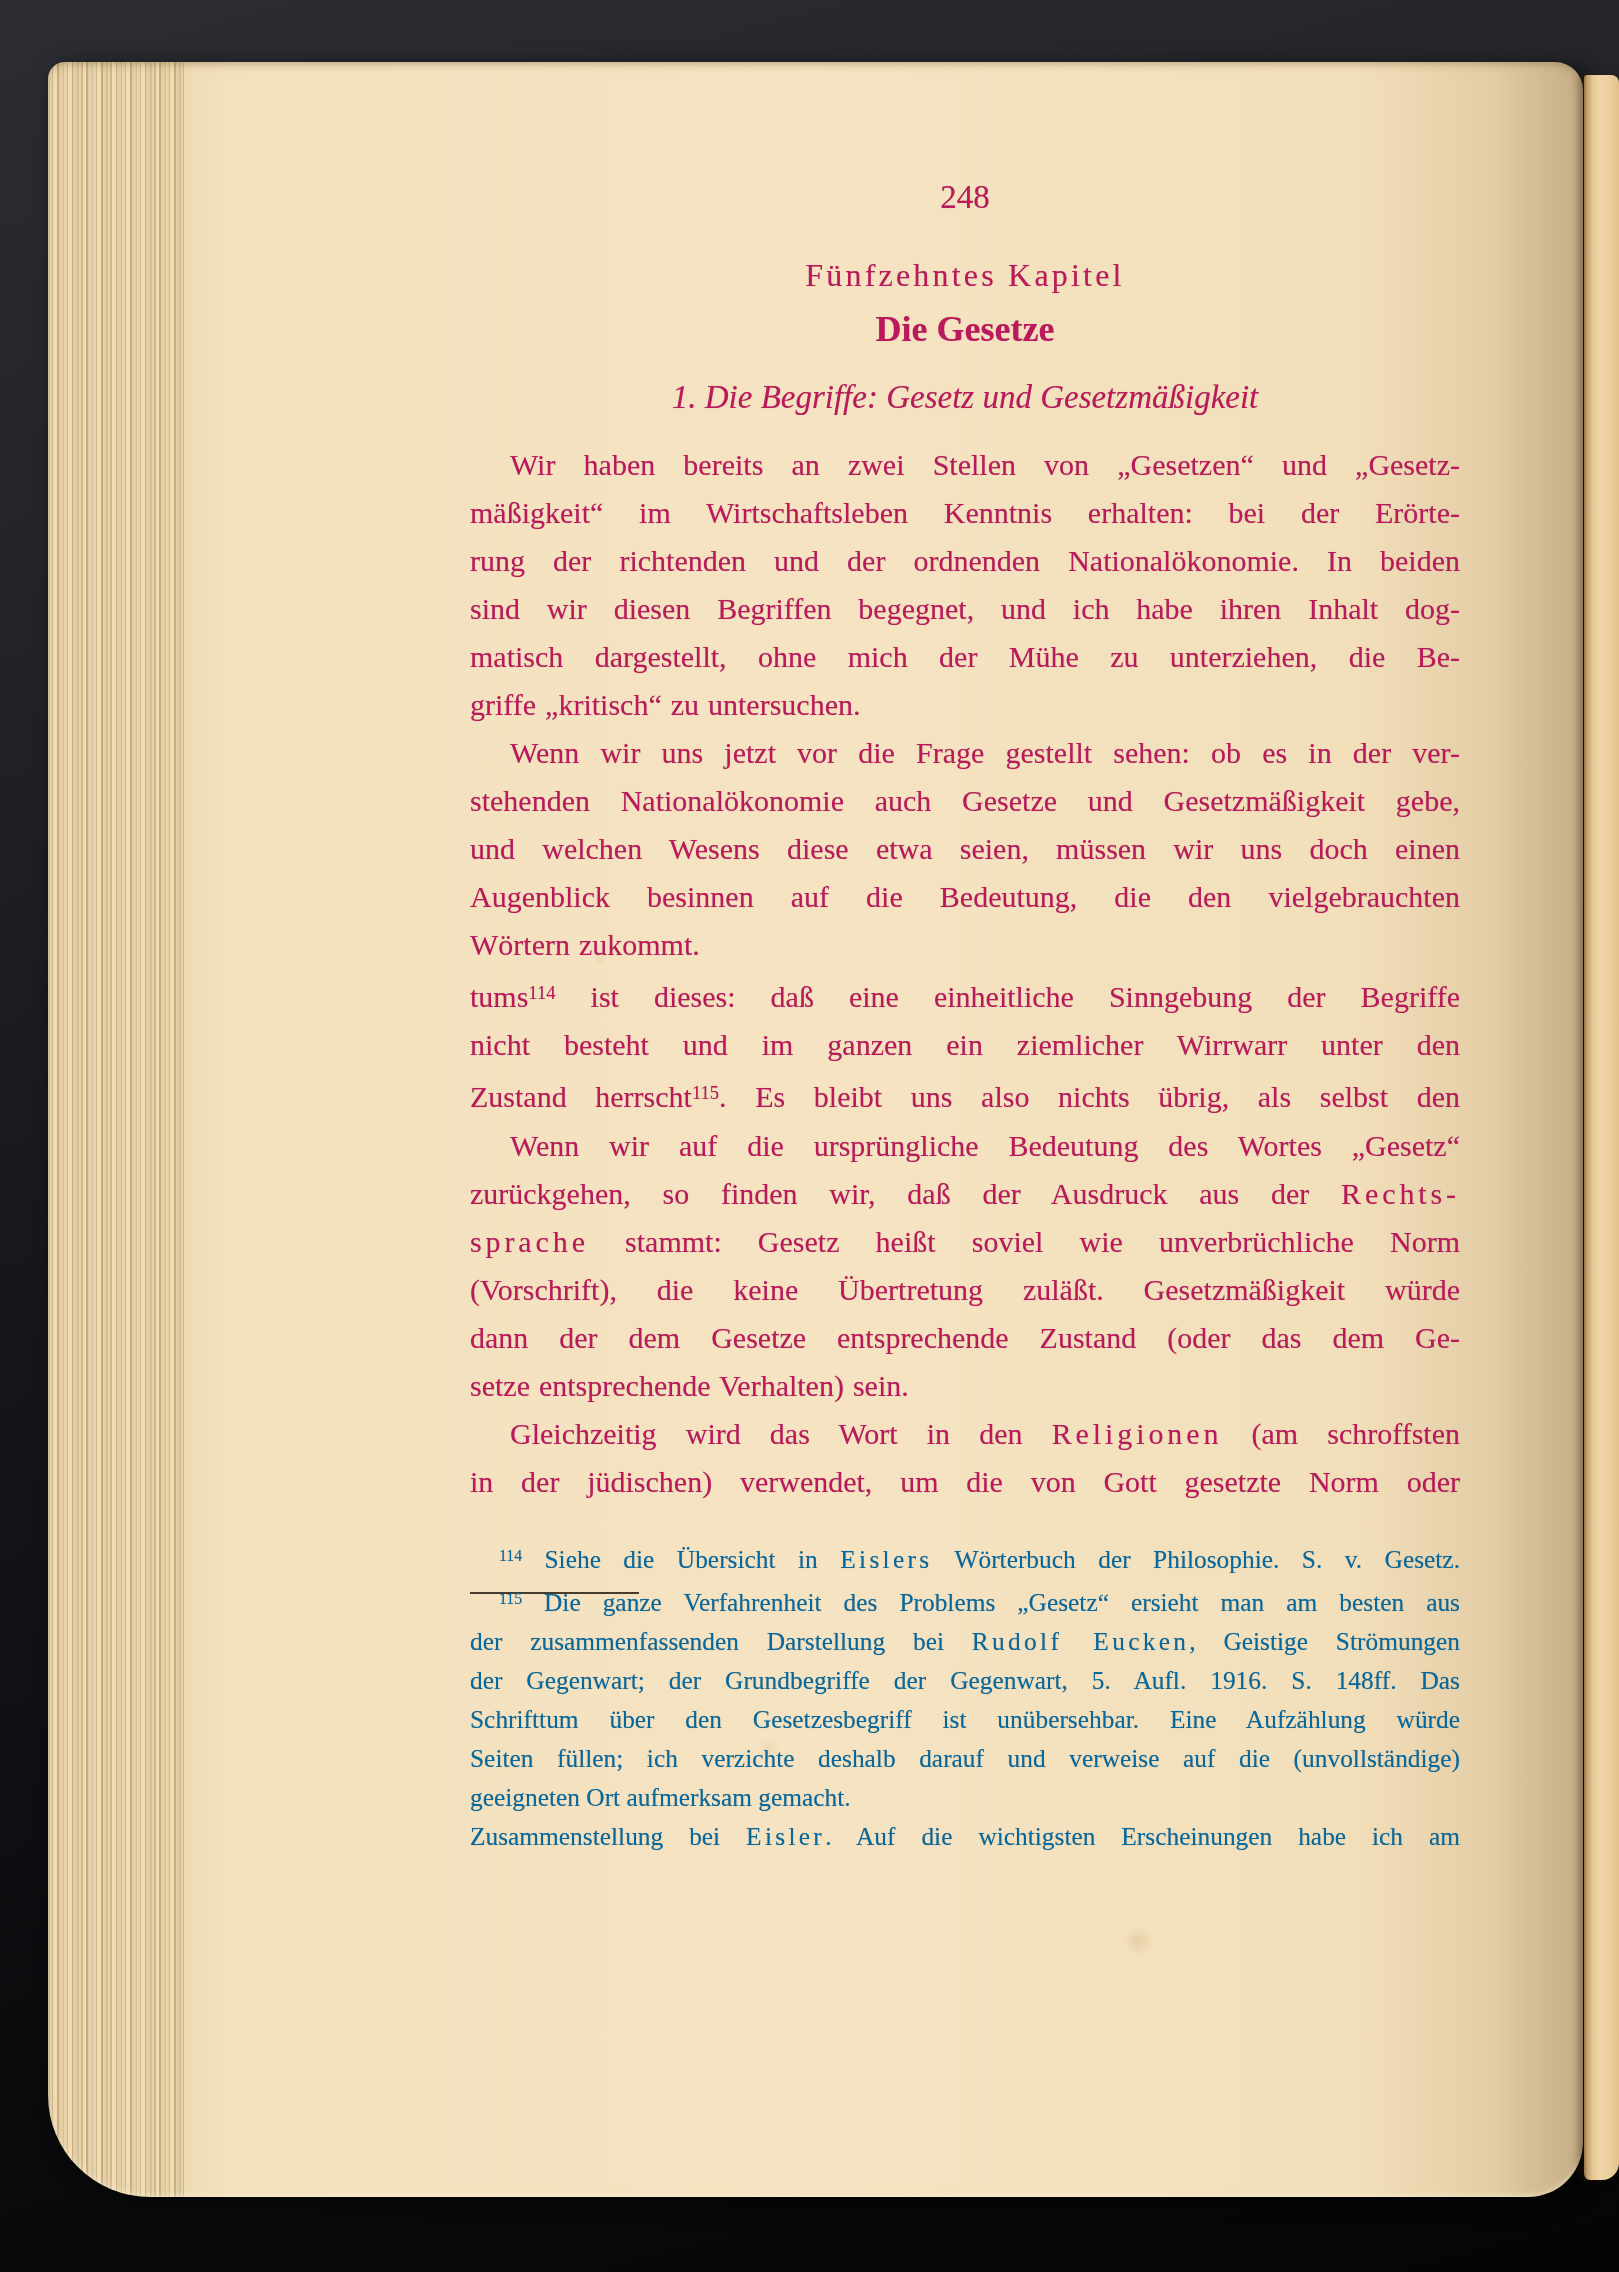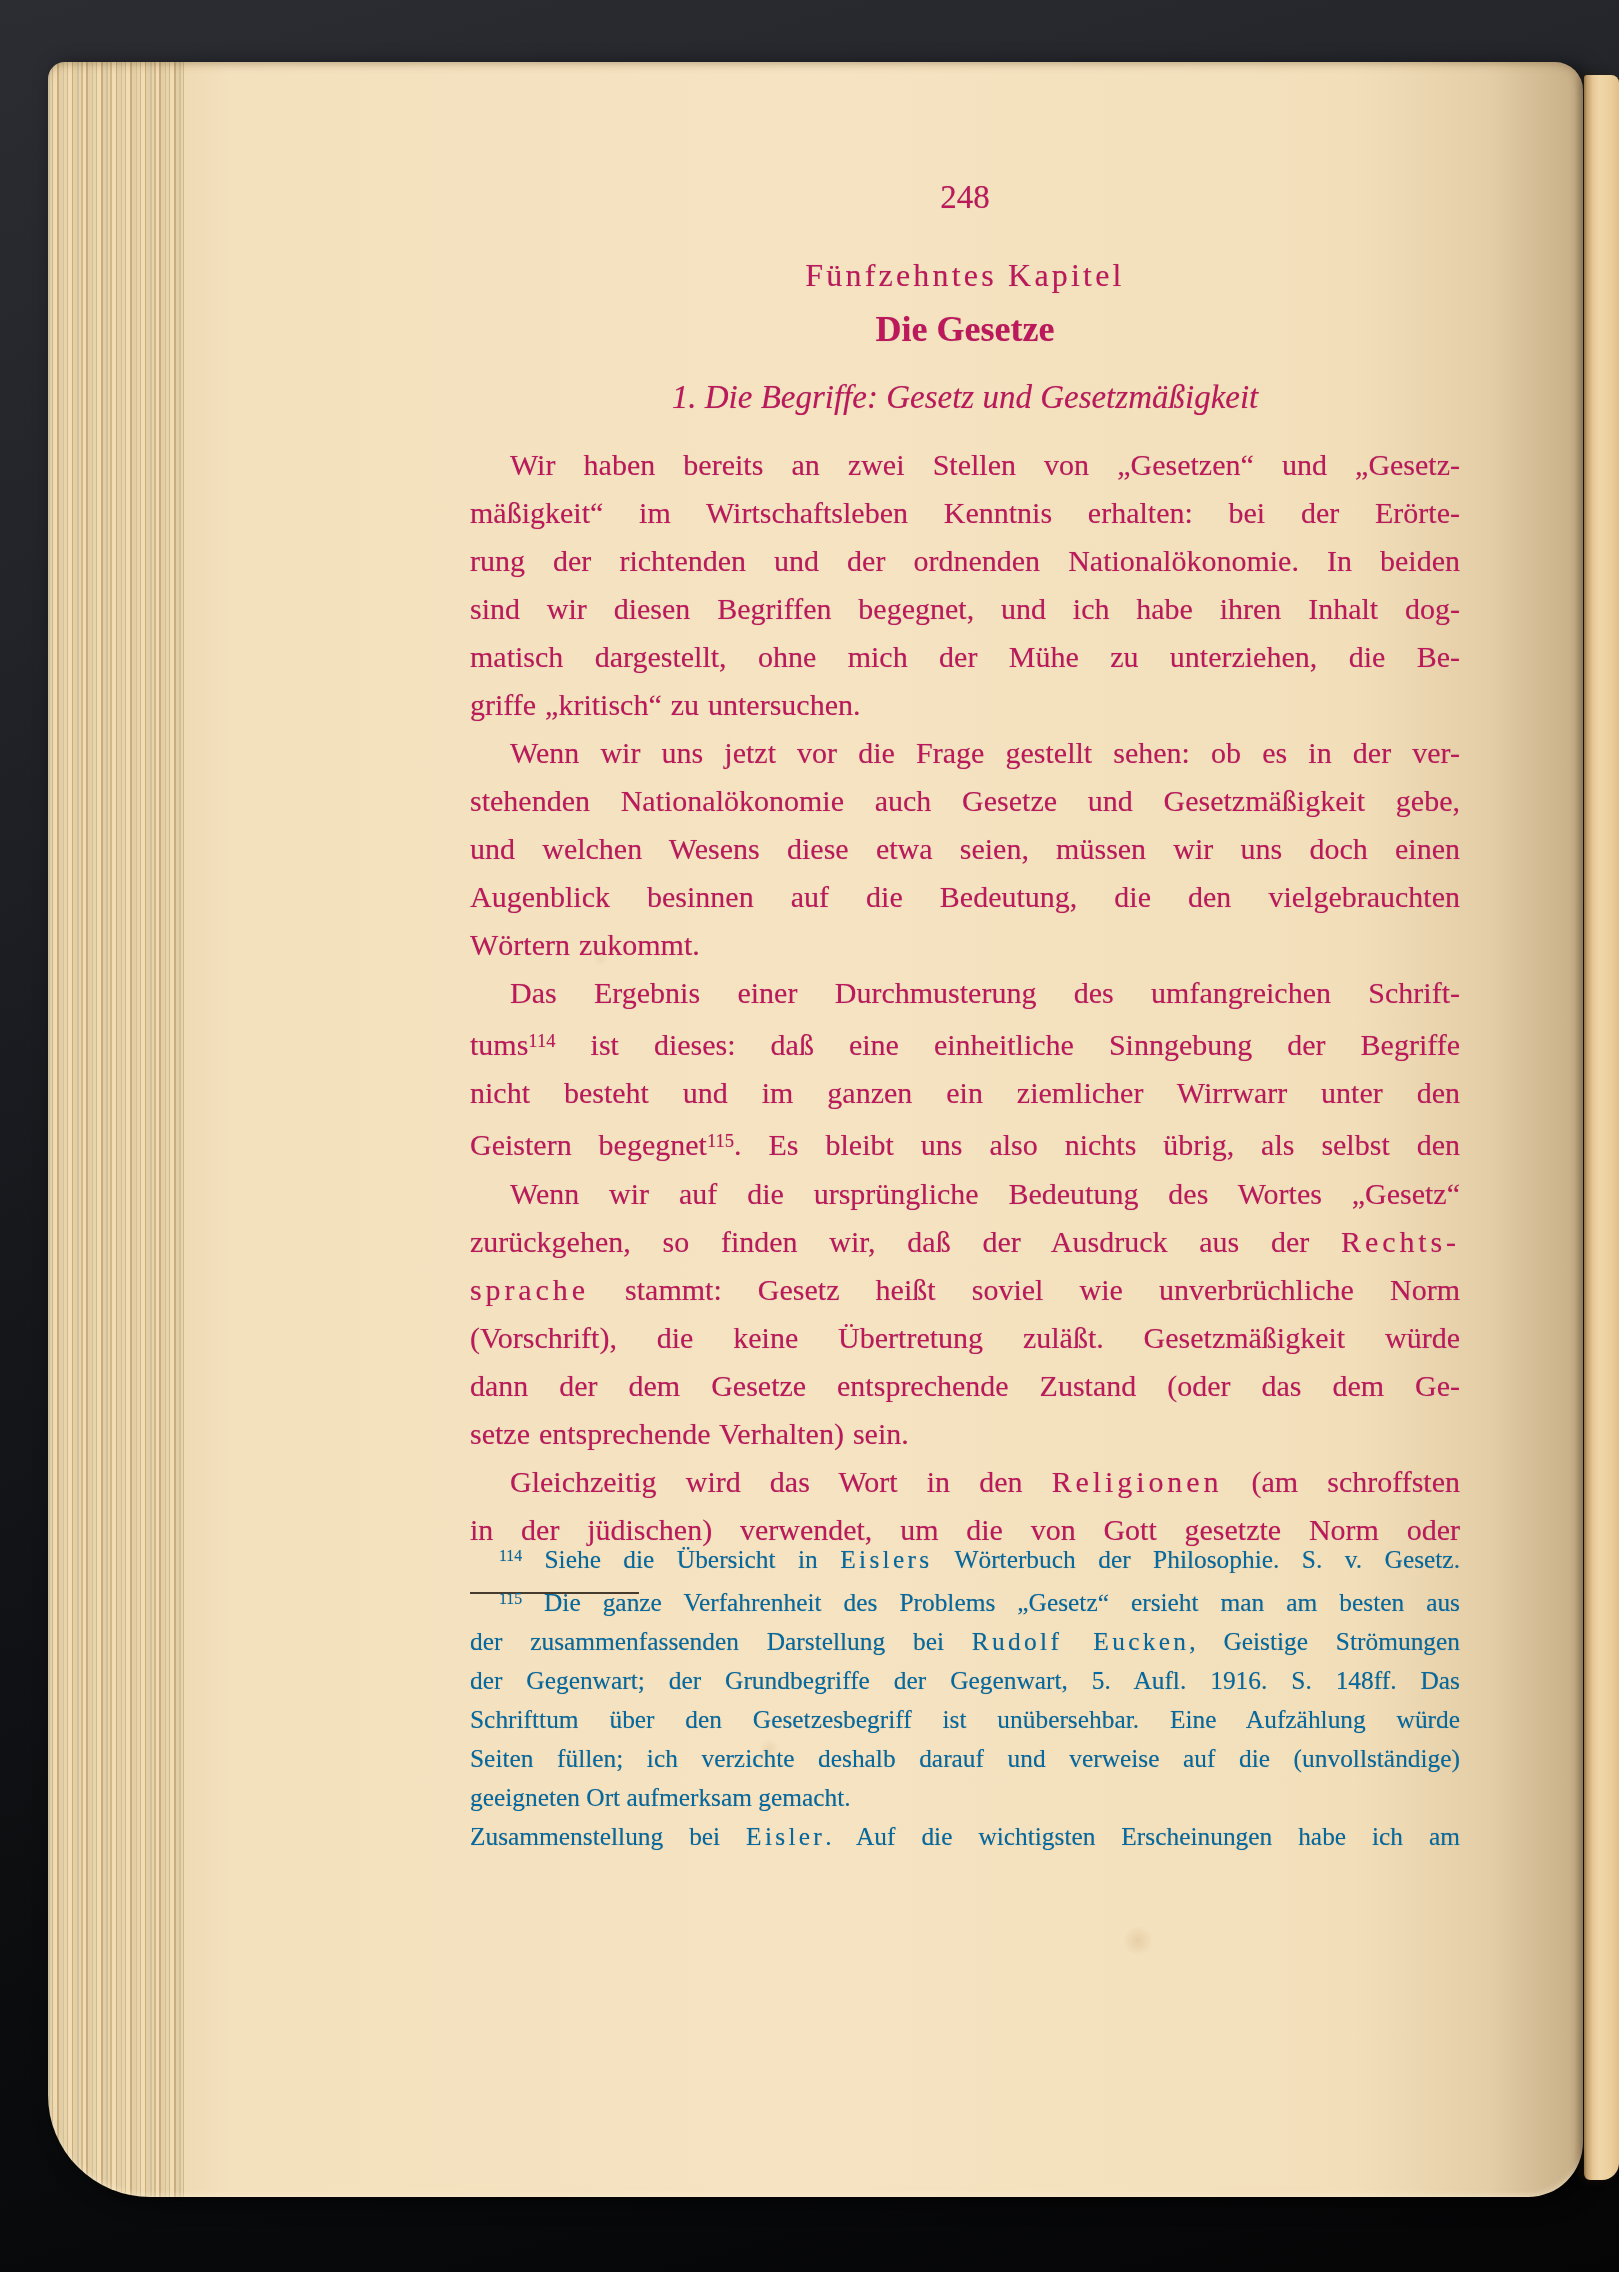--- a/index.html
+++ b/index.html
@@ -106,24 +106,23 @@
       <div class="line last"><span>griffe „kritisch“ zu untersuchen.</span></div>
     </div>
     <div>
       <div class="line first"><span>Wenn wir uns jetzt vor die Frage gestellt sehen: ob es in der ver-</span></div>
       <div class="line"><span>stehenden Nationalökonomie auch Gesetze und Gesetzmäßigkeit gebe,</span></div>
       <div class="line"><span>und welchen Wesens diese etwa seien, müssen wir uns doch einen</span></div>
       <div class="line"><span>Augenblick besinnen auf die Bedeutung, die den vielgebrauchten</span></div>
       <div class="line last"><span>Wörtern zukommt.</span></div>
     </div>
     <div>
-      <div class="line first"><span>Das Ergebnis einer Durchmusterung des umfangreichen Schrift-</span></div>
       <div class="line"><span>tums</span><span class="sup">114</span><span> ist dieses: daß eine einheitliche Sinngebung der Begriffe</span></div>
       <div class="line"><span>nicht besteht und im ganzen ein ziemlicher Wirrwarr unter den</span></div>
-      <div class="line"><span>Geistern begegnet</span><span class="sup">115</span><span>. Es bleibt uns also nichts übrig, als selbst den</span></div>
+      <div class="line"><span>Zustand herrscht</span><span class="sup">115</span><span>. Es bleibt uns also nichts übrig, als selbst den</span></div>
     </div>
     <div>
       <div class="line first"><span>Wenn wir auf die ursprüngliche Bedeutung des Wortes „Gesetz“</span></div>
       <div class="line"><span>zurückgehen, so finden wir, daß der Ausdruck aus der </span><span class="spaced">Rechts-</span></div>
       <div class="line"><span class="spaced">sprache</span><span> stammt: Gesetz heißt soviel wie unverbrüchliche Norm</span></div>
       <div class="line"><span>(Vorschrift), die keine Übertretung zuläßt. Gesetzmäßigkeit würde</span></div>
       <div class="line"><span>dann der dem Gesetze entsprechende Zustand (oder das dem Ge-</span></div>
       <div class="line last"><span>setze entsprechende Verhalten) sein.</span></div>
     </div>
     <div>

